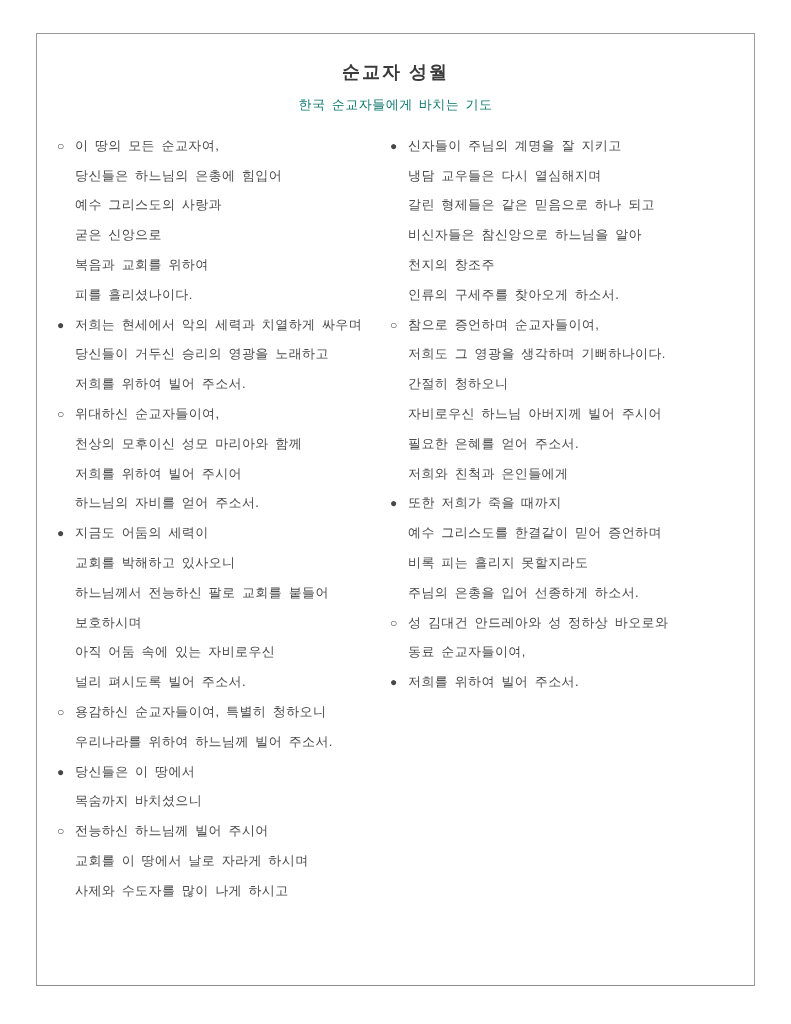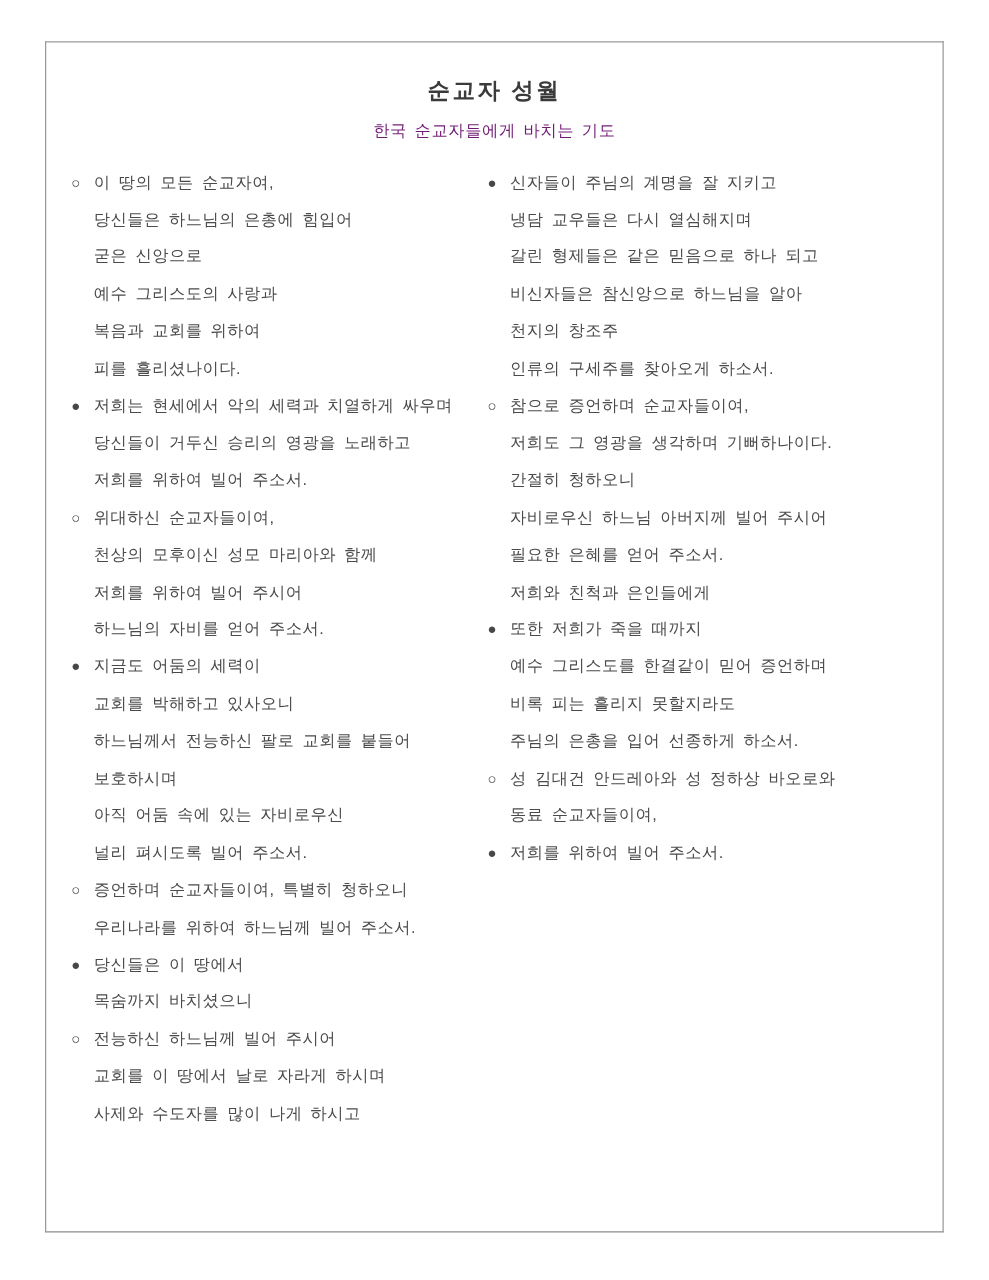--- a/index.html
+++ b/index.html
@@ -39,21 +39,21 @@
   }
   .doc-subtitle {
     position: absolute;
     left: 0;
     top: 96px;
     width: 791px;
     text-align: center;
     font-size: 13px;
     letter-spacing: 0.5px;
     word-spacing: 2px;
-    color: #701a75;
+    color: #0f766e;
   }
   .col {
     position: absolute;
     top: 131px;
   }
   .col-left  { left: 57px;  width: 333px; }
   .col-right { left: 390px; width: 362px; }
   .line {
     display: flex;
     align-items: center;
@@ -83,28 +83,28 @@
       <div class="line">
         <span class="bullet">○</span>
         <span>이 땅의 모든 순교자여,</span>
       </div>
       <div class="line">
         <span class="bullet"></span>
         <span>당신들은 하느님의 은총에 힘입어</span>
       </div>
       <div class="line">
         <span class="bullet"></span>
+        <span>예수 그리스도의 사랑과</span>
+      </div>
+      <div class="line">
+        <span class="bullet"></span>
         <span>굳은 신앙으로</span>
       </div>
       <div class="line">
         <span class="bullet"></span>
-        <span>예수 그리스도의 사랑과</span>
-      </div>
-      <div class="line">
-        <span class="bullet"></span>
         <span>복음과 교회를 위하여</span>
       </div>
       <div class="line">
         <span class="bullet"></span>
         <span>피를 흘리셨나이다.</span>
       </div>
       <div class="line">
         <span class="bullet">●</span>
         <span>저희는 현세에서 악의 세력과 치열하게 싸우며</span>
       </div>
@@ -151,21 +151,21 @@
       <div class="line">
         <span class="bullet"></span>
         <span>아직 어둠 속에 있는 자비로우신</span>
       </div>
       <div class="line">
         <span class="bullet"></span>
         <span>널리 펴시도록 빌어 주소서.</span>
       </div>
       <div class="line">
         <span class="bullet">○</span>
-        <span>증언하며 순교자들이여, 특별히 청하오니</span>
+        <span>용감하신 순교자들이여, 특별히 청하오니</span>
       </div>
       <div class="line">
         <span class="bullet"></span>
         <span>우리나라를 위하여 하느님께 빌어 주소서.</span>
       </div>
       <div class="line">
         <span class="bullet">●</span>
         <span>당신들은 이 땅에서</span>
       </div>
       <div class="line">

